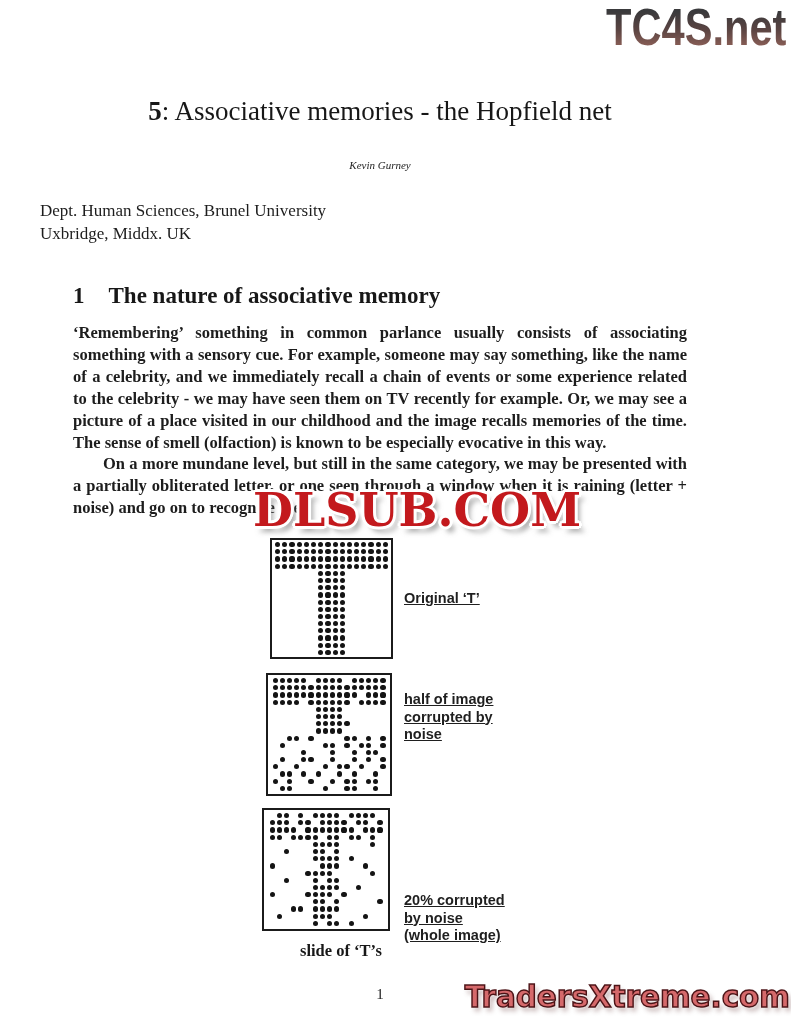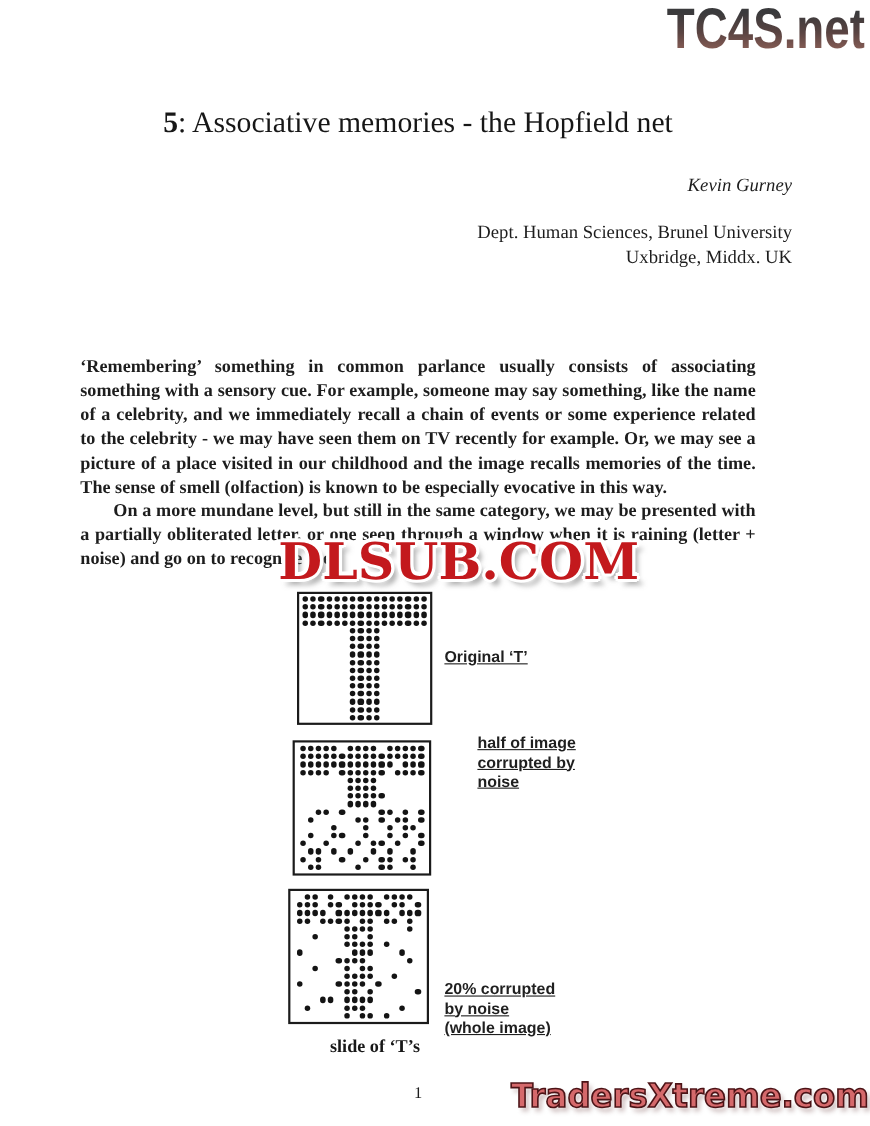--- a/index.html
+++ b/index.html
@@ -47,25 +47,25 @@
   }
   
   .title{
     position:absolute; left:40px; top:96px; width:680px;
     text-align:center;
     font-size:27px; font-weight:400; color:#171717;
   }
   .title .num{font-weight:700;}
   .author{
     position:absolute; left:40px; top:159px; width:680px;
-    text-align:right; font-style:italic; font-size:17px; color:#1d1d1d;
+    text-align:center; font-style:italic; font-size:11px; color:#1d1d1d;
   }
   .affil{
     position:absolute; left:40px; top:199px; width:680px;
-    text-align:right; font-size:17px; line-height:23px; color:#1d1d1d;
+    text-align:left; font-size:17px; line-height:23px; color:#1d1d1d;
   }
   
   .section{
     position:absolute; left:73px; top:283px;
     font-size:23px; font-weight:700; color:#171717;
   }
   .section .secnum{margin-right:24px;}
   .bodytext{
     position:absolute; left:73px; top:322px; width:614px;
     font-size:16.5px; line-height:21.9px; text-align:justify; color:#1d1d1d;
@@ -84,21 +84,21 @@
   .dotgrid{display:grid; grid-template-columns:repeat(16,7.2px); grid-auto-rows:7.2px;}
   .dot{width:5.2px; height:5.2px; border-radius:50%; margin:1px;}
   .dot.on{background:#141414;}
   .figlabel{
     position:absolute; left:404px;
     font-family:"Liberation Sans", sans-serif;
     font-weight:700; font-size:14.5px; line-height:17.5px;
     color:#1f1f1f; white-space:pre-line;text-decoration:underline;
   }
   .figlabel.l1{top:590px;}
-  .figlabel.l2{top:668px;margin-left:30px;}
+  .figlabel.l2{top:691px;}
   .figlabel.l3{top:892px;}
   .caption{
     position:absolute; left:300px; top:941px; width:200px;
     font-weight:700; font-size:16.5px; color:#171717;
   }
   .pagenum{
     position:absolute; left:73px; top:986px; width:614px;
     text-align:center; font-size:15px; color:#1d1d1d;
   }
 </style>
@@ -111,20 +111,21 @@
 
   <div class="title"><span class="num">5</span><span>: Associative memories - the Hopfield net</span></div>
 
   <div class="author">Kevin Gurney</div>
 
   <div class="affil">
     <div>Dept. Human Sciences, Brunel University</div>
     <div>Uxbridge, Middx. UK</div>
   </div>
 
+  <div class="section"><span class="secnum">1</span><span>The nature of associative memory</span></div>
 
   <div class="bodytext">
     <p>‘Remembering’ something in common parlance usually consists of associating something with a sensory cue. For example, someone may say something, like the name of a celebrity, and we immediately recall a chain of events or some experience related to the celebrity - we may have seen them on TV recently for example. Or, we may see a picture of a place visited in our childhood and the image recalls memories of the time. The sense of smell (olfaction) is known to be especially evocative in this way.</p>
     <p class="indent">On a more mundane level, but still in the same category, we may be presented with a partially obliterated letter, or one seen through a window when it is raining (letter + noise) and go on to recognise the l</p>
   </div>
 
   <div class="wm-mid">DLSUB.COM</div>
 
   <div class="figbox fig1">
     <div class="dotgrid">

